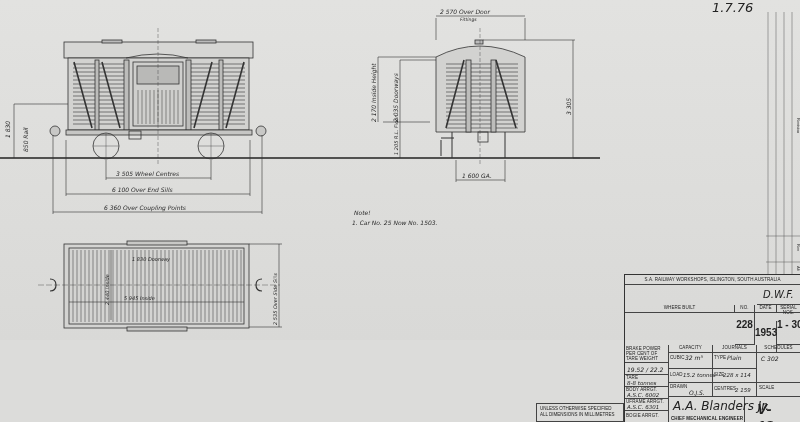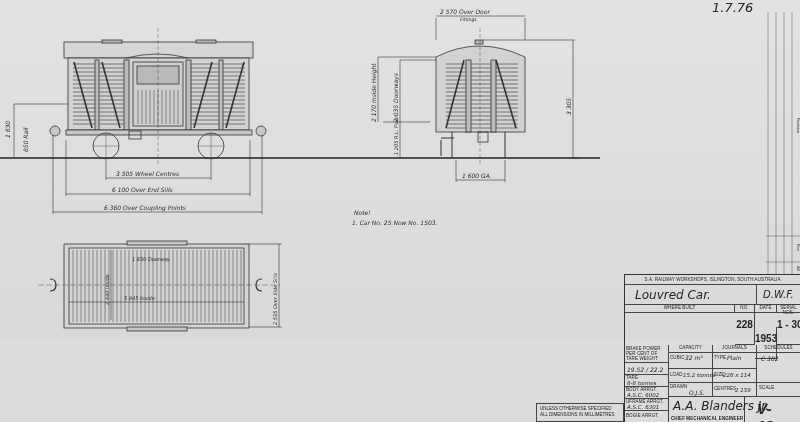--- a/index.html
+++ b/index.html
@@ -145,30 +145,29 @@
       <text x="797" y="244" transform="rotate(90 797 244)" font-size="4" fill="#333" id="t_rev">Rev</text>
       <text x="797" y="266" transform="rotate(90 797 266)" font-size="4" fill="#333" id="t_alt">Alt</text>
     </g>
   </svg>
 
   <div class="date hw">1.7.76</div>
 
   <div class="tb">
     <div class="cell lbl" style="left:0;top:0;width:176px;height:10px;line-height:9px;">S.A. Railway Workshops, Islington, South Australia</div>
 
-    <div class="cell hw" style="left:0;top:10;top:10px;width:132px;height:20px;font-size:12px;padding:3px 10px;">Louvred Car.</div>
     <div class="cell hw" style="left:132px;top:10px;width:44px;height:20px;font-size:10px;padding:4px 6px;">D.W.F.</div>
 
     <div class="cell lbl" style="left:0;top:30px;width:110px;height:8px;">Where Built</div>
     <div class="cell lbl" style="left:110px;top:30px;width:20px;height:8px;">No.</div>
     <div class="cell lbl" style="left:130px;top:30px;width:22px;height:8px;">Date</div>
     <div class="cell lbl" style="left:152px;top:30px;width:24px;height:8px;">Serial Nos.</div>
 
     <div class="cell big" style="left:110px;top:38px;width:20px;height:32px;font-size:10px;padding-top:6px;text-align:center;">228</div>
-    <div class="cell big" style="left:130px;top:52px;width:22px;height:32px;font-size:10px;padding-top:6px;text-align:right;">1953</div>
+    <div class="cell big" style="left:130px;top:46px;width:22px;height:32px;font-size:10px;padding-top:6px;text-align:right;">1953</div>
     <div class="cell big" style="left:152px;top:38px;width:24px;height:32px;font-size:10px;padding-top:6px;text-align:center;white-space:nowrap;">1 - 300</div>
 
     <div class="cell" style="left:0;top:70px;width:44px;height:18px;">
       <div class="lbl" style="left:1px;top:1px;text-align:left;width:42px;">Brake Power Per Cent of Tare Weight</div>
     </div>
     <div class="cell" style="left:0;top:88px;width:44px;height:12px;">
       <div class="hw" style="left:2px;top:3px;font-size:6px;">19.52 / 22.2</div>
     </div>
     <div class="cell" style="left:0;top:100px;width:44px;height:12px;">
       <div class="lbl" style="left:1px;top:0;">Tare</div>

